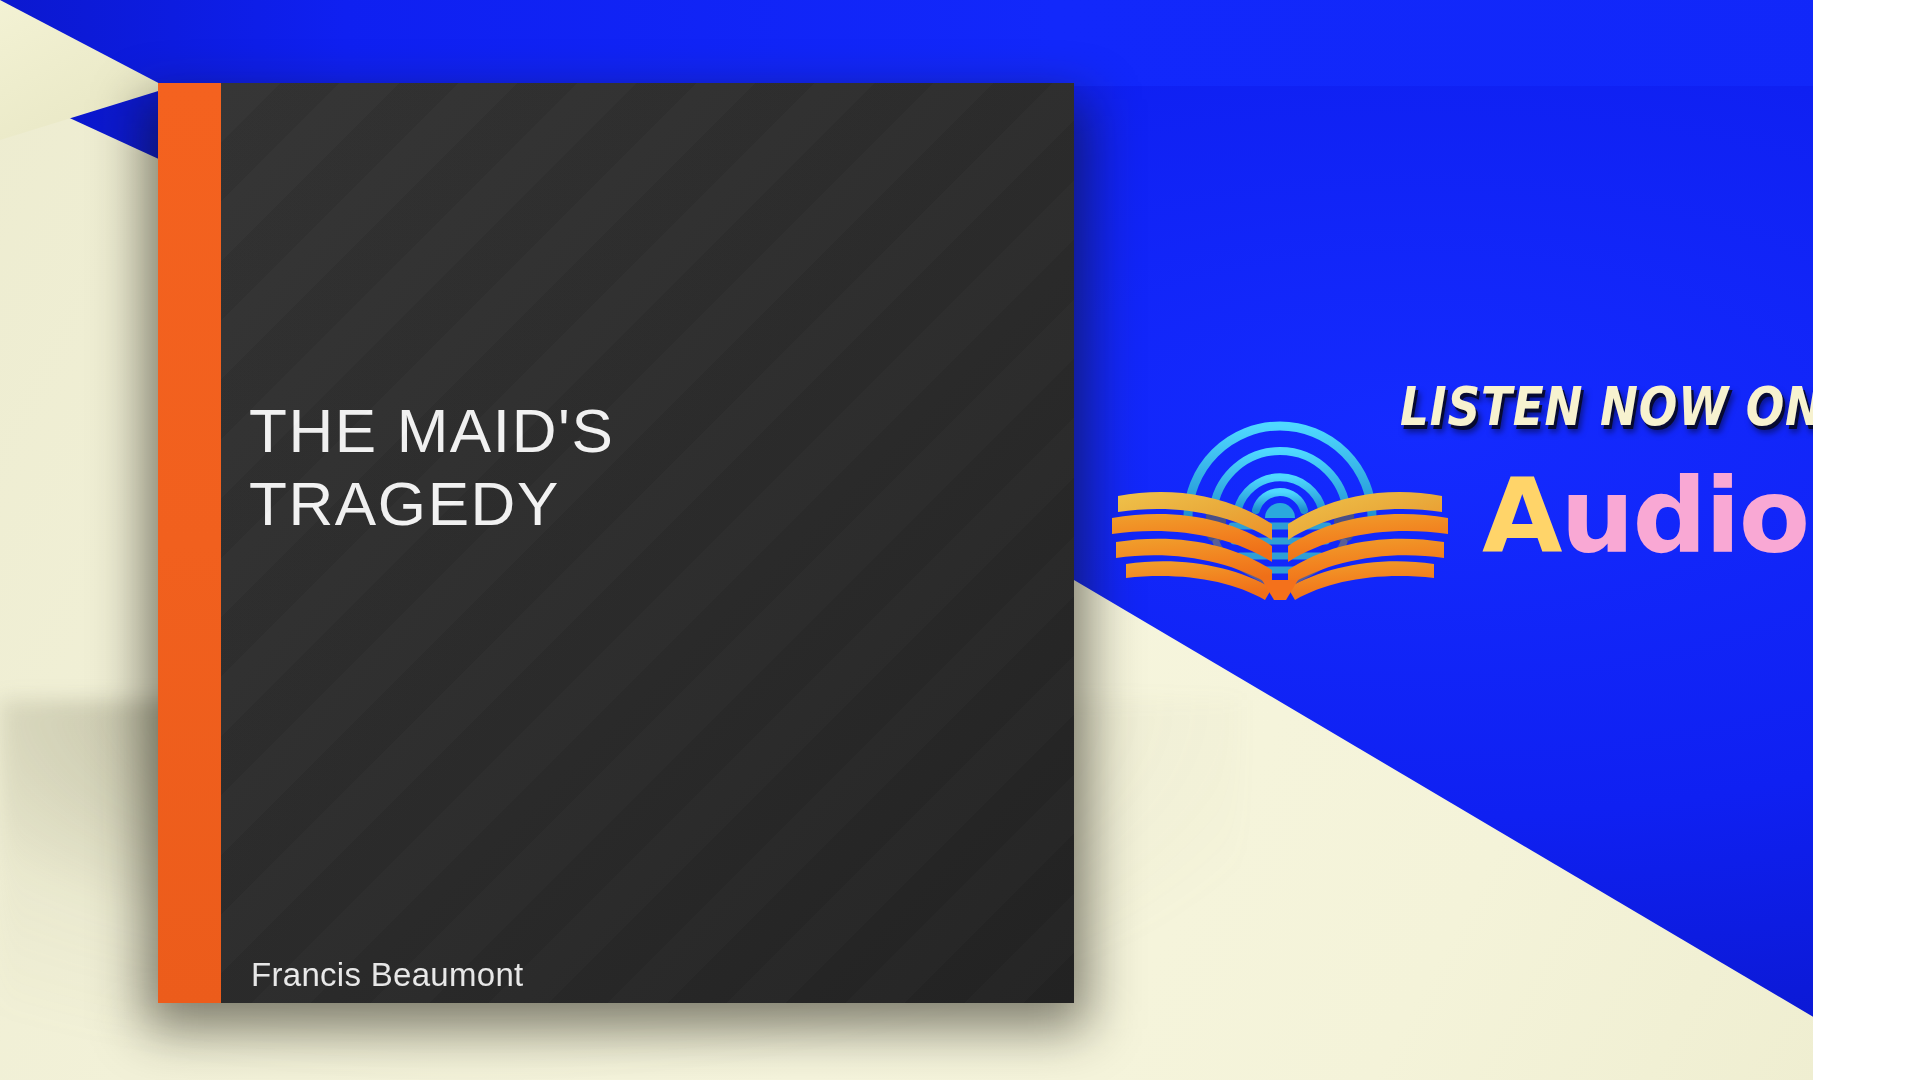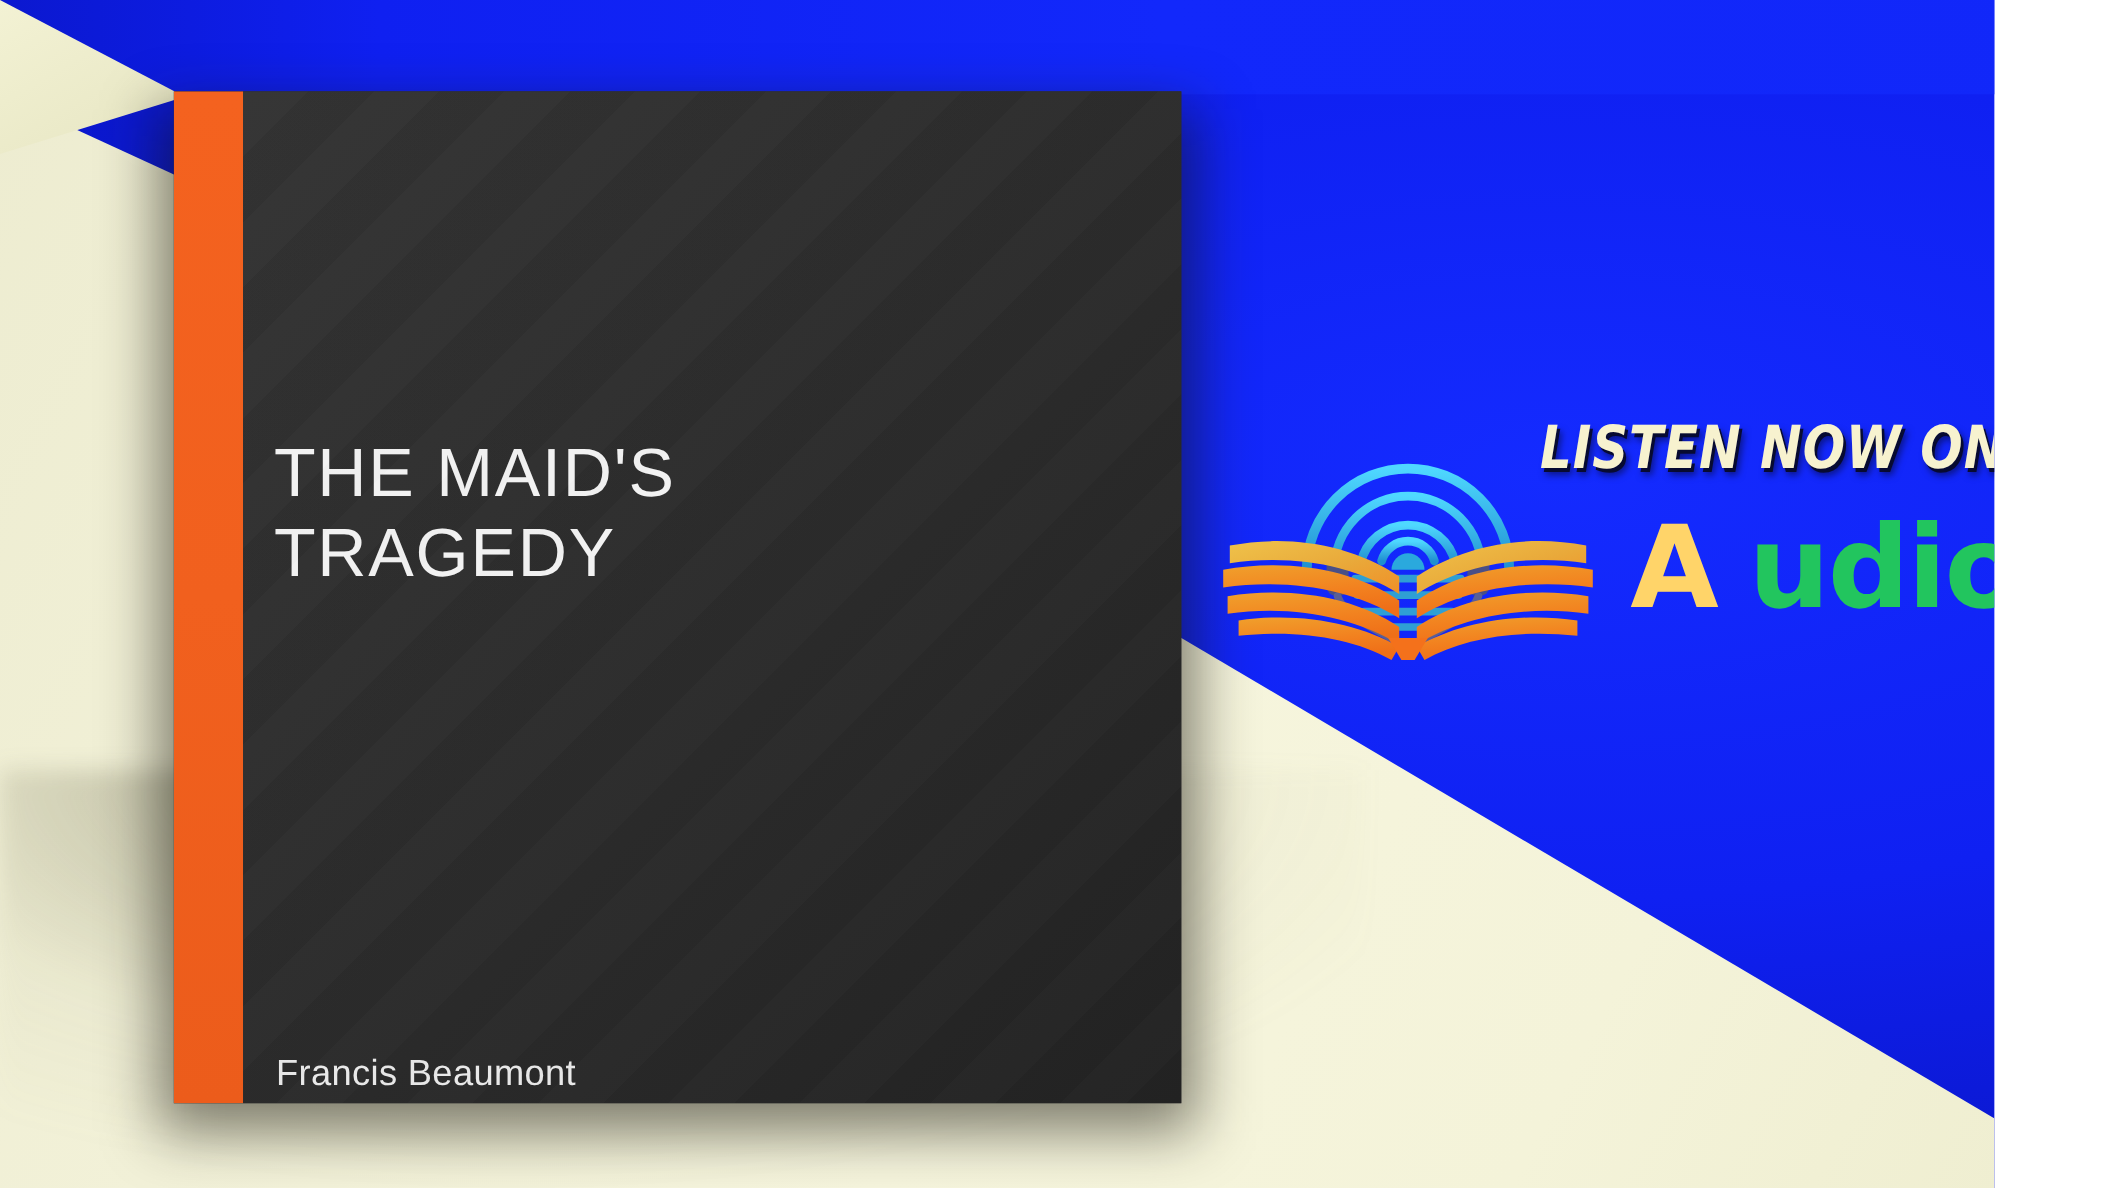--- a/index.html
+++ b/index.html
@@ -173,21 +173,21 @@
     top: 84px;
     font-family: "DejaVu Sans", sans-serif;
     font-weight: 700;
     font-size: 104px;
     line-height: 1;
     letter-spacing: -2px;
     white-space: nowrap;
   }
   .wordmark span { display: inline; }
   .wm-gold { color: #ffd469; }
-  .wm-cyan { color: #22c55e; margin-left: 29px; }
+  .wm-cyan { color: #f9a8d4; }
   .wm-dot  { color: #4a0b33; }
   .wordmark-tld {
     position: absolute;
     left: 700px;
     top: 172px;
     font-family: "DejaVu Sans", sans-serif;
     font-weight: 700;
     font-size: 46px;
     line-height: 1;
     color: #35c8f0;

